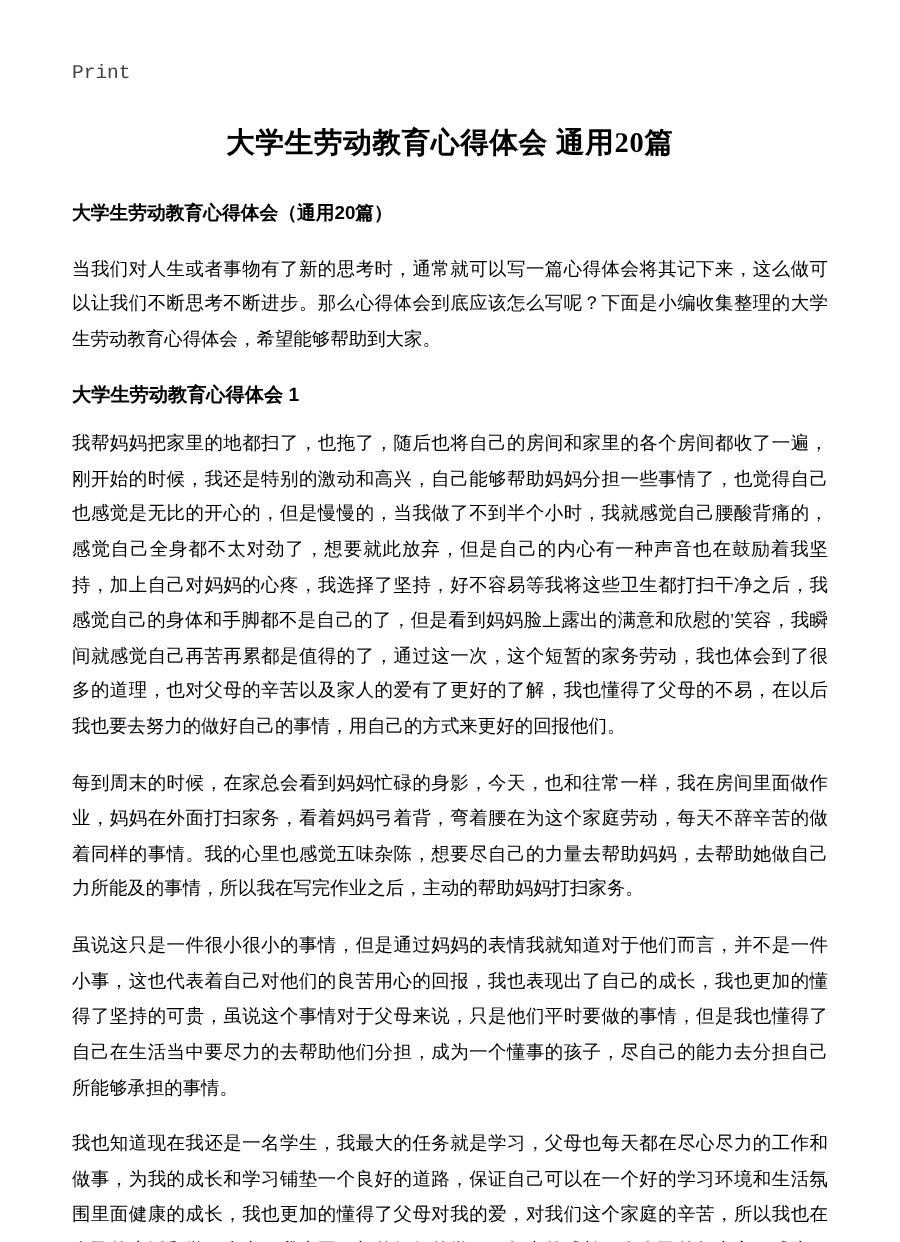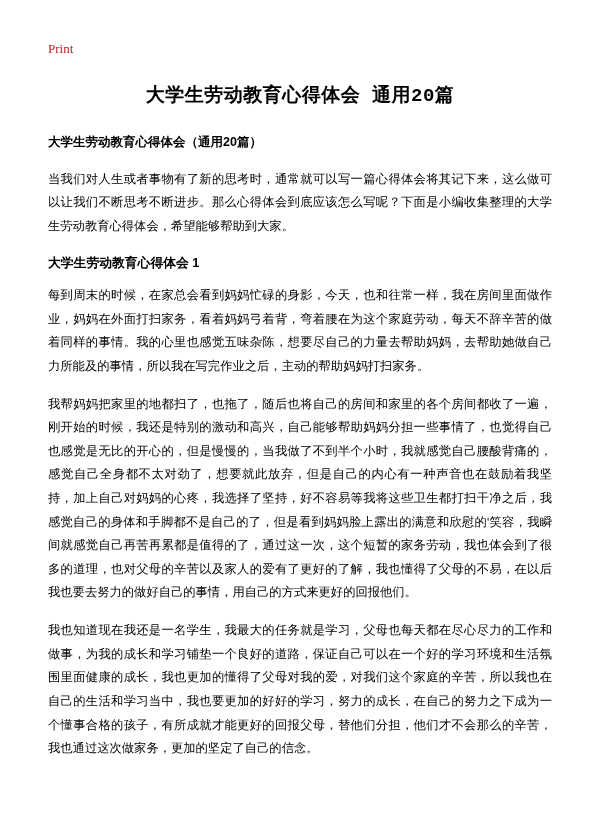--- a/index.html
+++ b/index.html
@@ -15,29 +15,29 @@
     overflow: hidden;
   }
   .page {
     position: relative;
     width: 600px;
     height: 828px;
     box-sizing: border-box;
     padding: 42px 48px 0 48px;
   }
   .print-label {
-    font-family: Liberation Serif, serif;
+    font-family: Liberation Mono, monospace;
     font-size: 13px;
     line-height: 1;
-    color: #b91c1c;
+    color: #404040;
     margin: 0 0 28px 0;
   }
   .doc-title {
     text-align: center;
-    font-family: Liberation Mono, monospace;
+    font-family: Liberation Serif, serif;
     font-weight: bold;
     font-size: 19px;
     letter-spacing: 0.5px;
     line-height: 1.4;
     margin: 0 0 22px 0;
   }
   .subtitle {
     font-family: "Liberation Sans", "DejaVu Sans", sans-serif;
     font-weight: bold;
     font-size: 12.5px;
@@ -68,17 +68,18 @@
   <div class="print-label">Print</div>
 
   <h1 class="doc-title">大学生劳动教育心得体会  通用20篇</h1>
 
   <p class="subtitle">大学生劳动教育心得体会（通用20篇）</p>
 
   <p class="para">当我们对人生或者事物有了新的思考时，通常就可以写一篇心得体会将其记下来，这么做可以让我们不断思考不断进步。那么心得体会到底应该怎么写呢？下面是小编收集整理的大学生劳动教育心得体会，希望能够帮助到大家。</p>
 
   <h2 class="section-heading">大学生劳动教育心得体会 1</h2>
 
+  <p class="para">我帮妈妈把家里的地都扫了，也拖了，随后也将自己的房间和家里的各个房间都收了一遍，刚开始的时候，我还是特别的激动和高兴，自己能够帮助妈妈分担一些事情了，也觉得自己也感觉是无比的开心的，但是慢慢的，当我做了不到半个小时，我就感觉自己腰酸背痛的，感觉自己全身都不太对劲了，想要就此放弃，但是自己的内心有一种声音也在鼓励着我坚持，加上自己对妈妈的心疼，我选择了坚持，好不容易等我将这些卫生都打扫干净之后，我感觉自己的身体和手脚都不是自己的了，但是看到妈妈脸上露出的满意和欣慰的'笑容，我瞬间就感觉自己再苦再累都是值得的了，通过这一次，这个短暂的家务劳动，我也体会到了很多的道理，也对父母的辛苦以及家人的爱有了更好的了解，我也懂得了父母的不易，在以后我也要去努力的做好自己的事情，用自己的方式来更好的回报他们。</p>
   <p class="para">每到周末的时候，在家总会看到妈妈忙碌的身影，今天，也和往常一样，我在房间里面做作业，妈妈在外面打扫家务，看着妈妈弓着背，弯着腰在为这个家庭劳动，每天不辞辛苦的做着同样的事情。我的心里也感觉五味杂陈，想要尽自己的力量去帮助妈妈，去帮助她做自己力所能及的事情，所以我在写完作业之后，主动的帮助妈妈打扫家务。</p>
-  <p class="para">我帮妈妈把家里的地都扫了，也拖了，随后也将自己的房间和家里的各个房间都收了一遍，刚开始的时候，我还是特别的激动和高兴，自己能够帮助妈妈分担一些事情了，也觉得自己也感觉是无比的开心的，但是慢慢的，当我做了不到半个小时，我就感觉自己腰酸背痛的，感觉自己全身都不太对劲了，想要就此放弃，但是自己的内心有一种声音也在鼓励着我坚持，加上自己对妈妈的心疼，我选择了坚持，好不容易等我将这些卫生都打扫干净之后，我感觉自己的身体和手脚都不是自己的了，但是看到妈妈脸上露出的满意和欣慰的'笑容，我瞬间就感觉自己再苦再累都是值得的了，通过这一次，这个短暂的家务劳动，我也体会到了很多的道理，也对父母的辛苦以及家人的爱有了更好的了解，我也懂得了父母的不易，在以后我也要去努力的做好自己的事情，用自己的方式来更好的回报他们。</p>
+  <p class="para">虽说这只是一件很小很小的事情，但是通过妈妈的表情我就知道对于他们而言，并不是一件小事，这也代表着自己对他们的良苦用心的回报，我也表现出了自己的成长，我也更加的懂得了坚持的可贵，虽说这个事情对于父母来说，只是他们平时要做的事情，但是我也懂得了自己在生活当中要尽力的去帮助他们分担，成为一个懂事的孩子，尽自己的能力去分担自己所能够承担的事情。</p>
   <p class="para">我也知道现在我还是一名学生，我最大的任务就是学习，父母也每天都在尽心尽力的工作和做事，为我的成长和学习铺垫一个良好的道路，保证自己可以在一个好的学习环境和生活氛围里面健康的成长，我也更加的懂得了父母对我的爱，对我们这个家庭的辛苦，所以我也在自己的生活和学习当中，我也要更加的好好的学习，努力的成长，在自己的努力之下成为一个懂事合格的孩子，有所成就才能更好的回报父母，替他们分担，他们才不会那么的辛苦，我也通过这次做家务，更加的坚定了自己的信念。</p>
 
 </div>
 
 </body></html>

